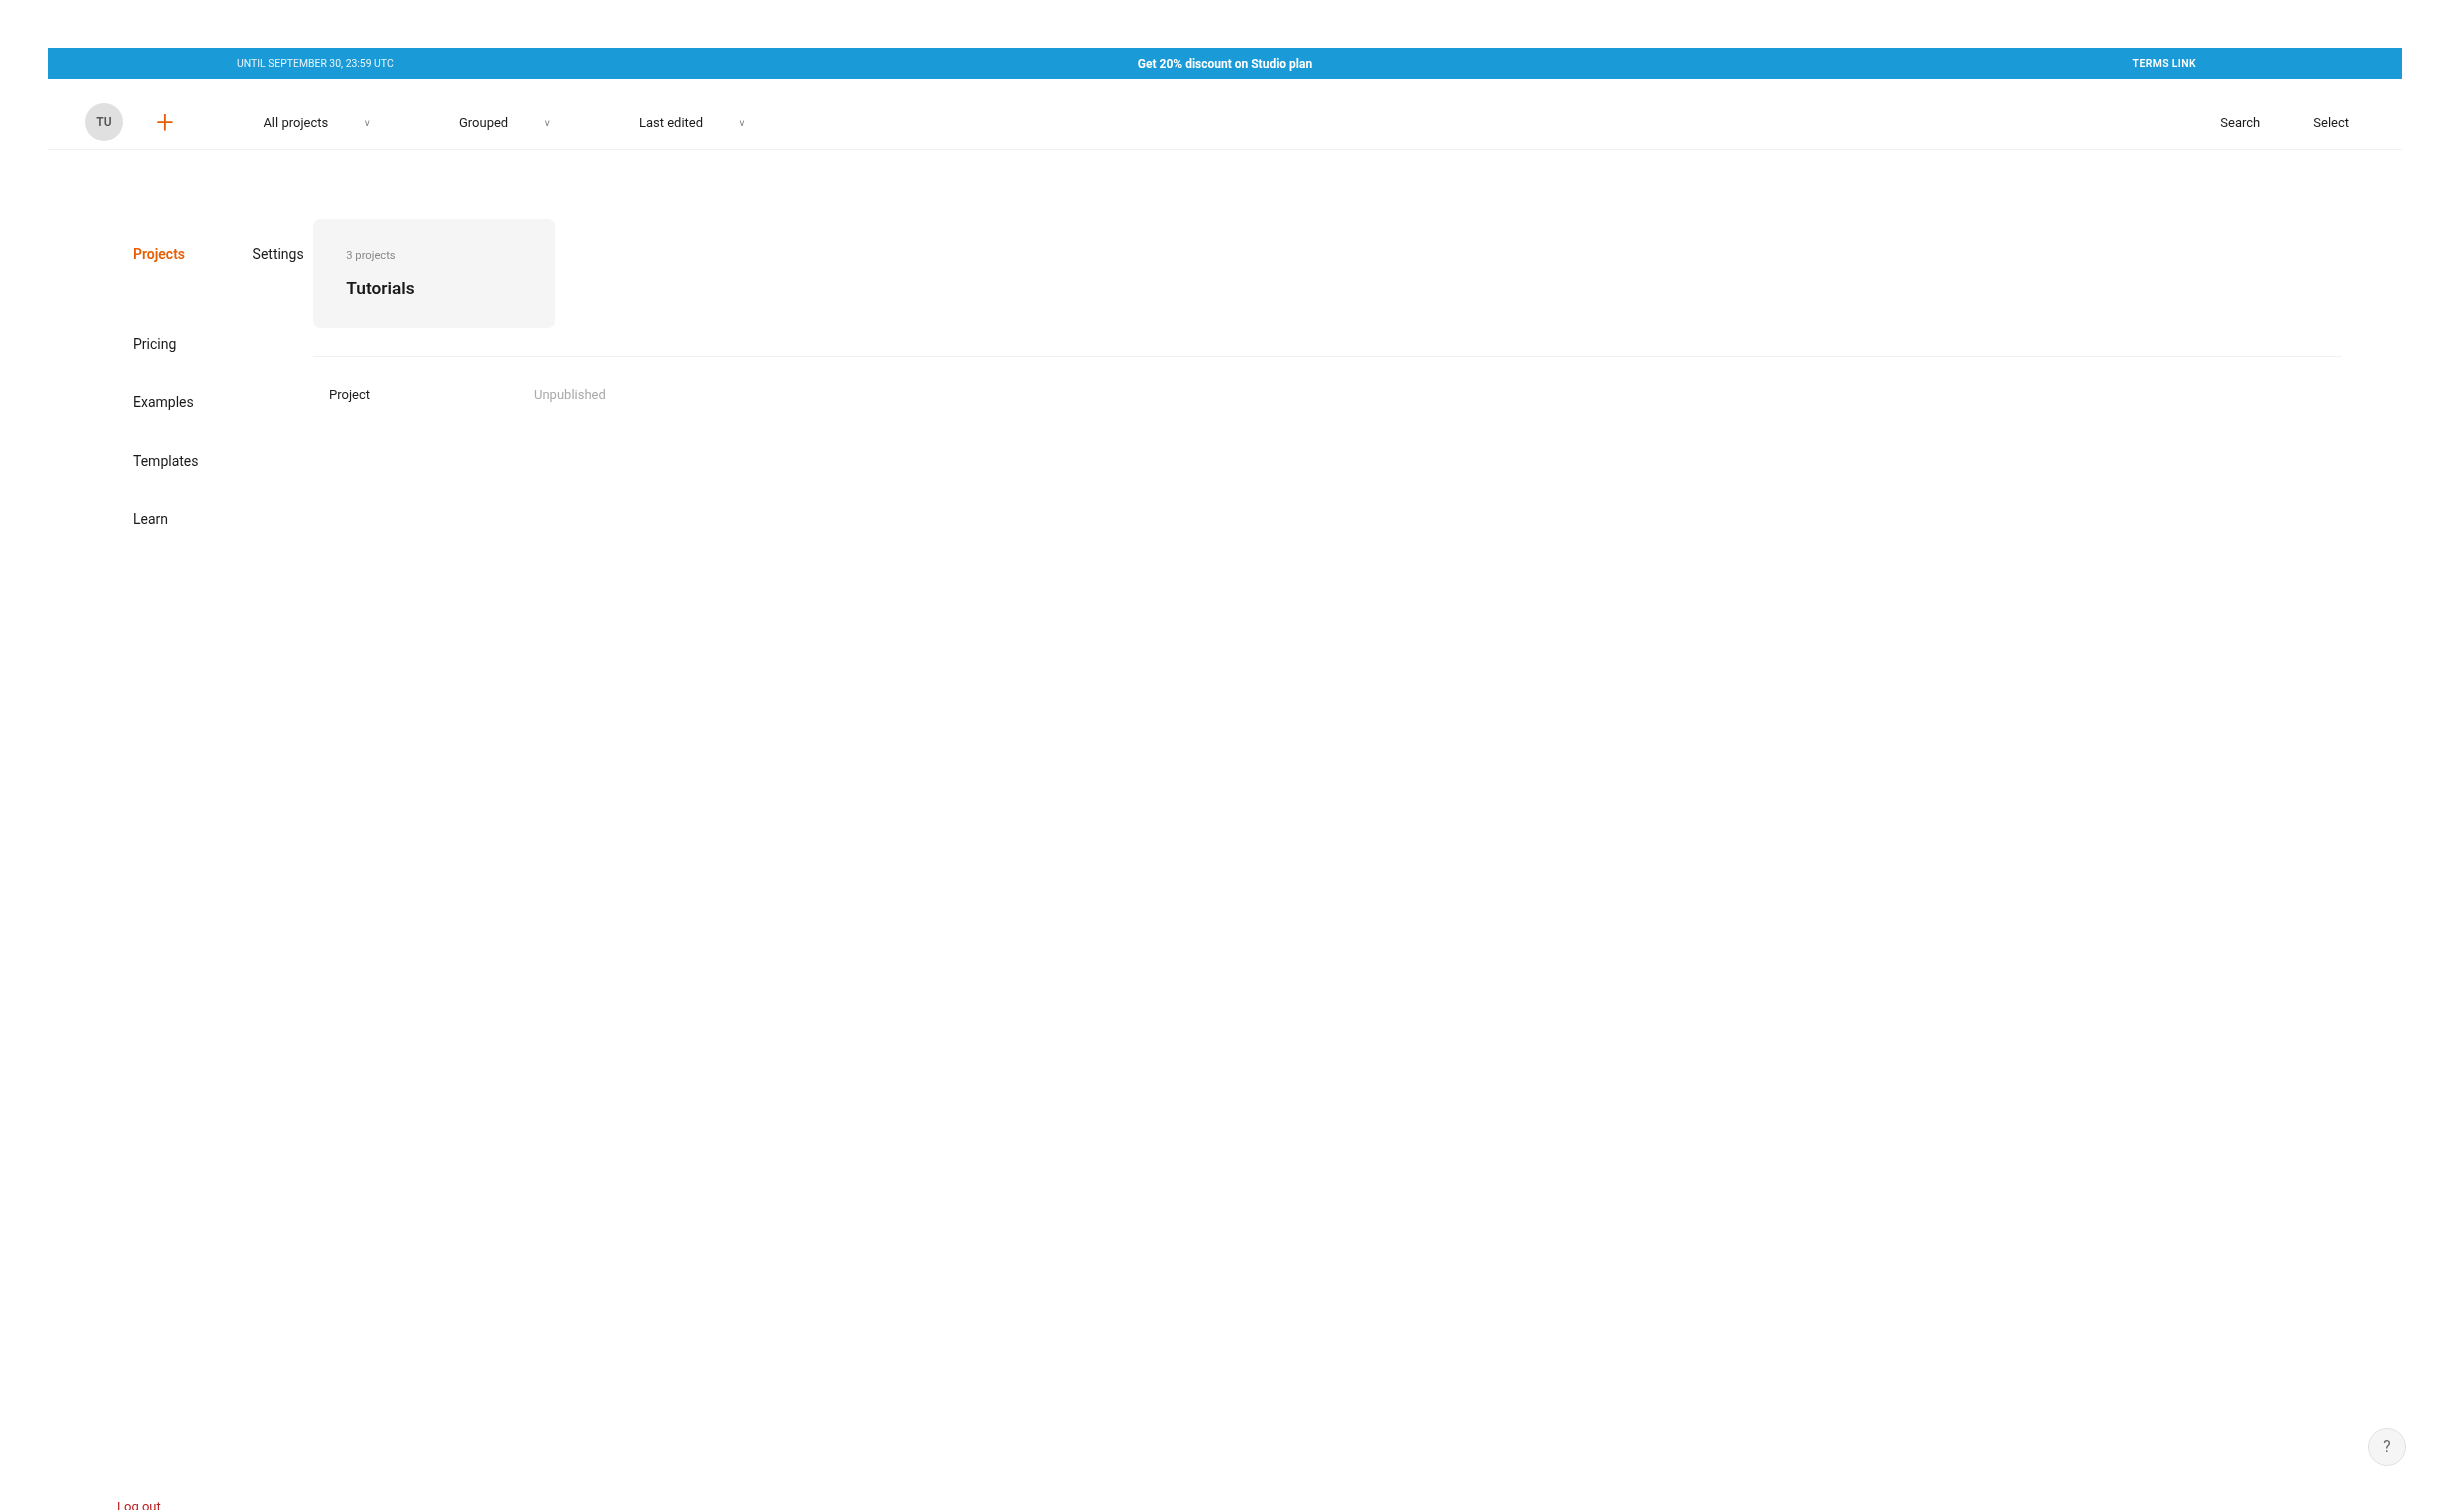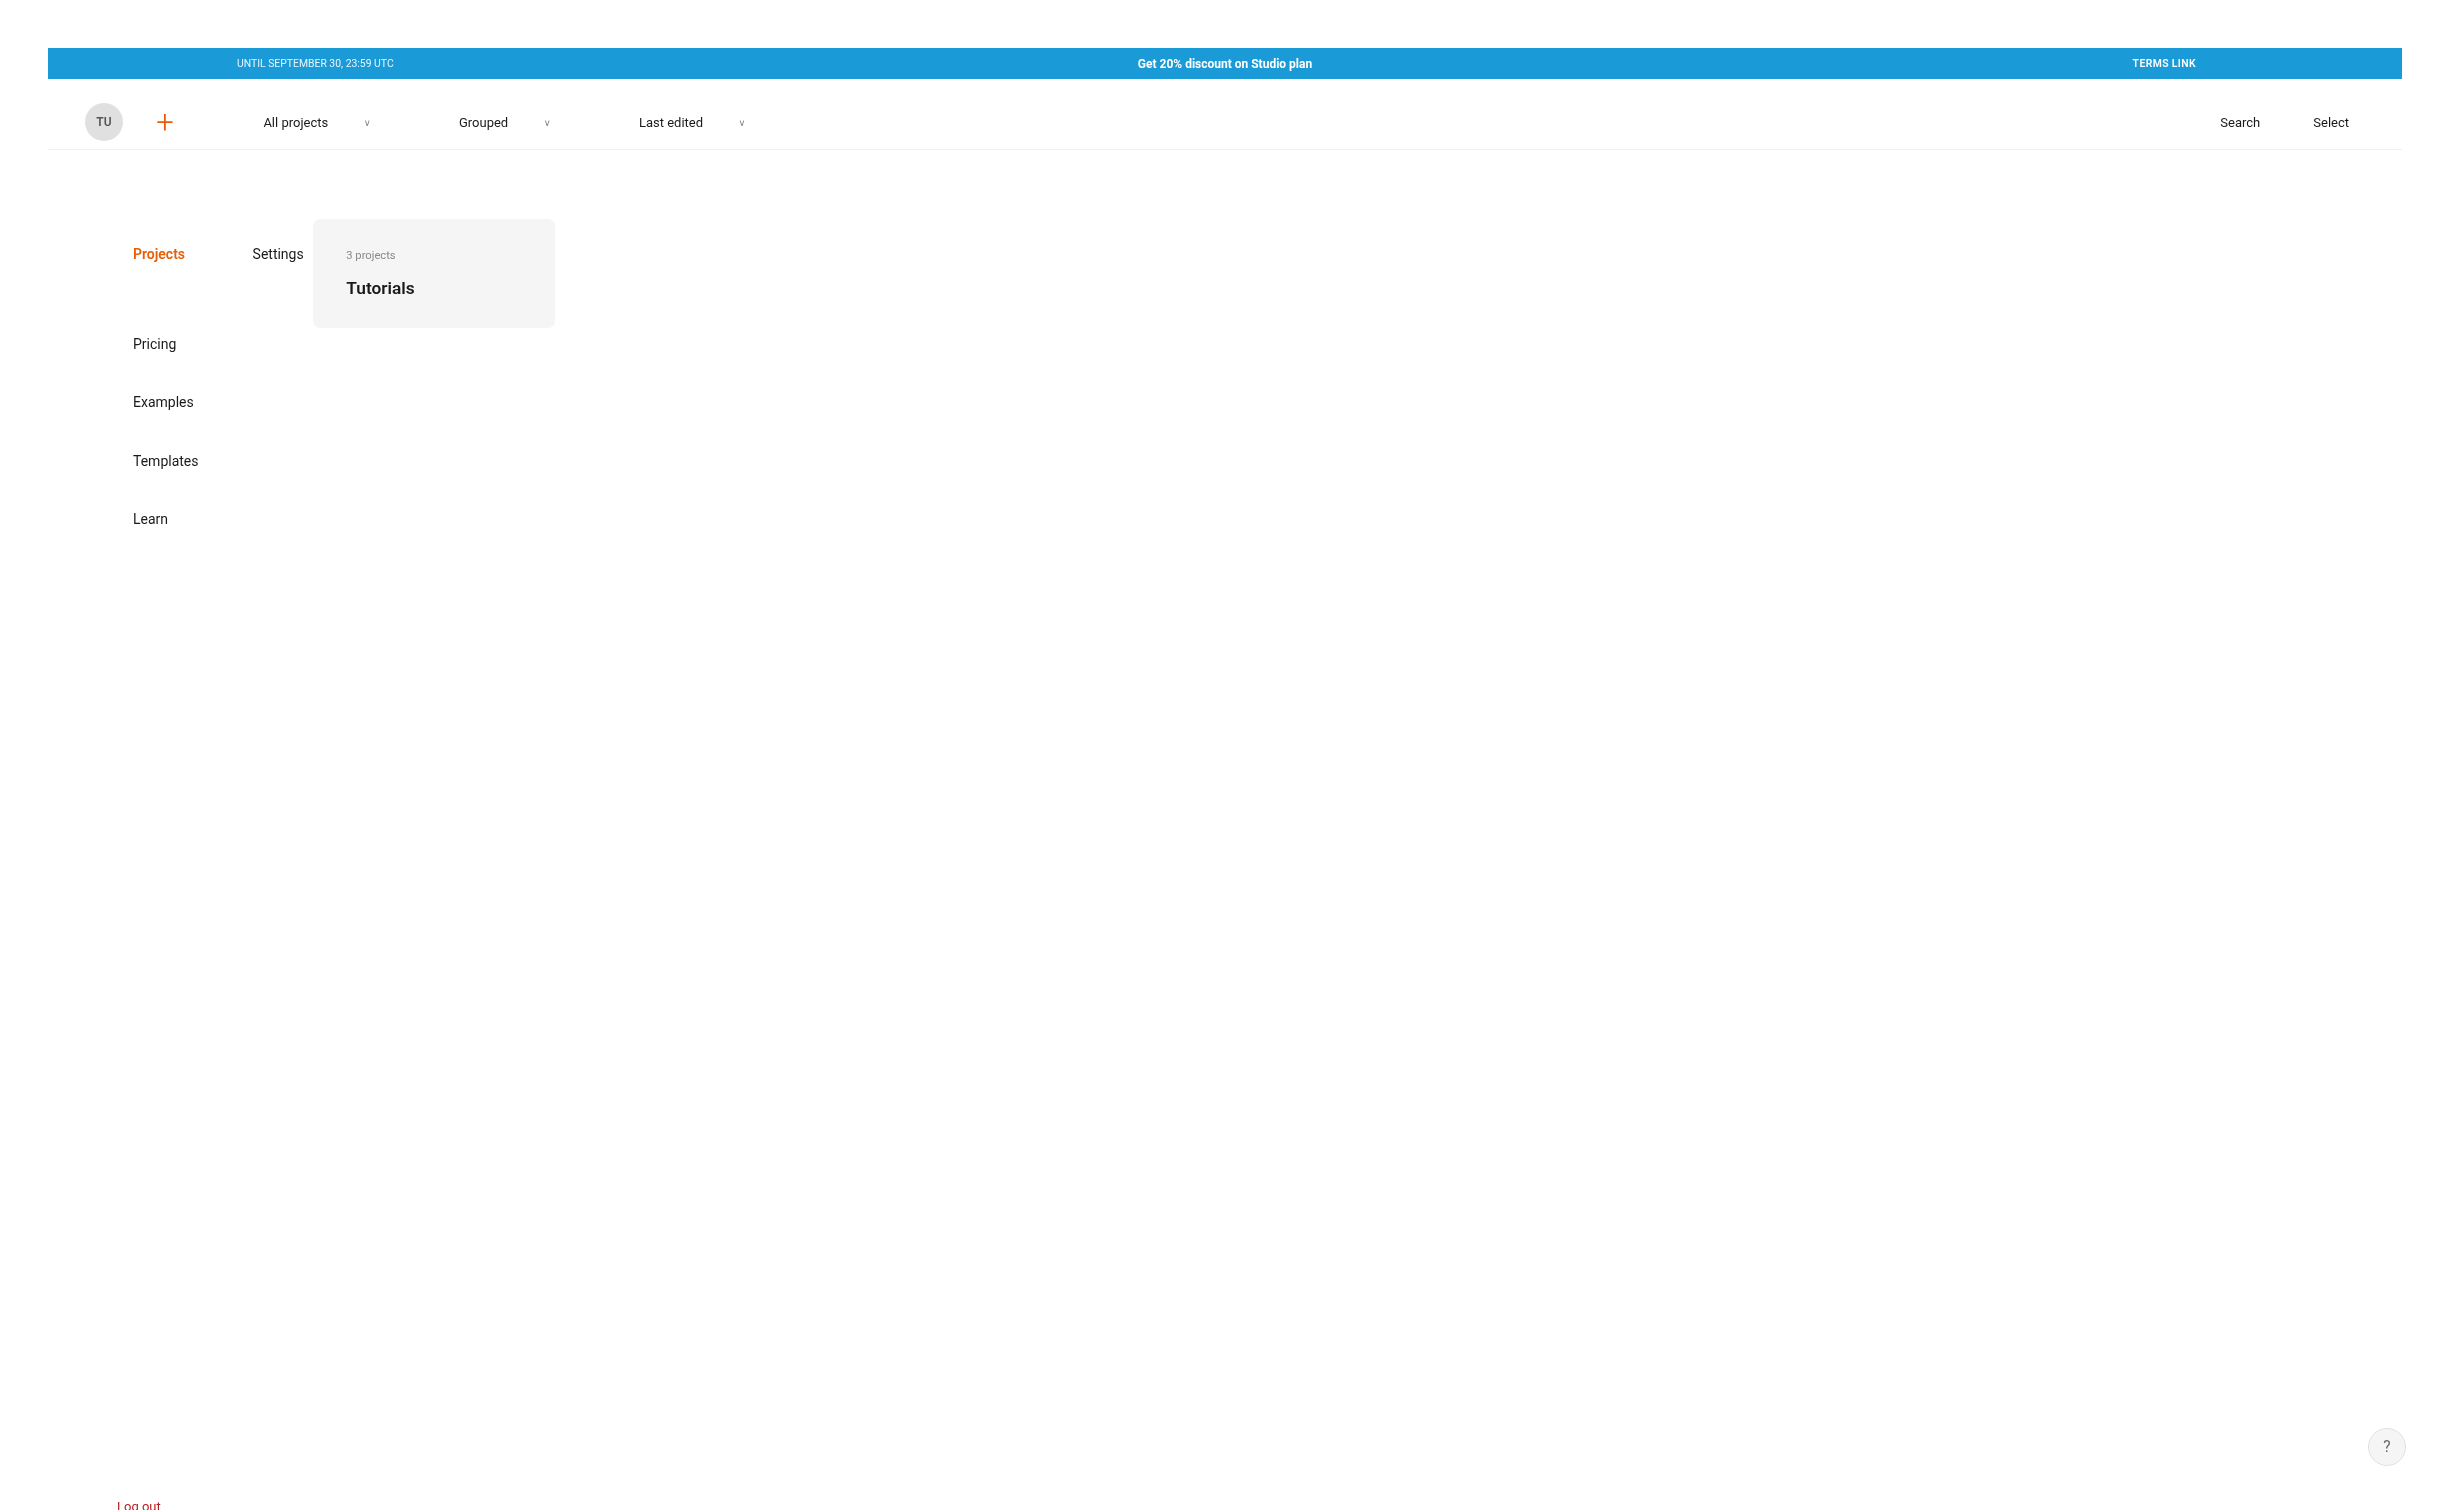--- a/index.html
+++ b/index.html
@@ -359,20 +359,24 @@
       <div class="logout-btn">Log out</div>
     </div>
   </aside>
 
   <main class="main-content">
     <div class="group-card">
       <div class="group-card-count">3 projects</div>
       <div class="group-card-title">Tutorials</div>
     </div>
 
+    <div class="project-row">
+      <div class="project-row-name">Project</div>
+      <div class="project-row-status">Unpublished</div>
+    </div>
   </main>
 
 </div>
 
 <div class="help-btn">
   <span>?</span>
 </div>
 
 
 </body></html>

